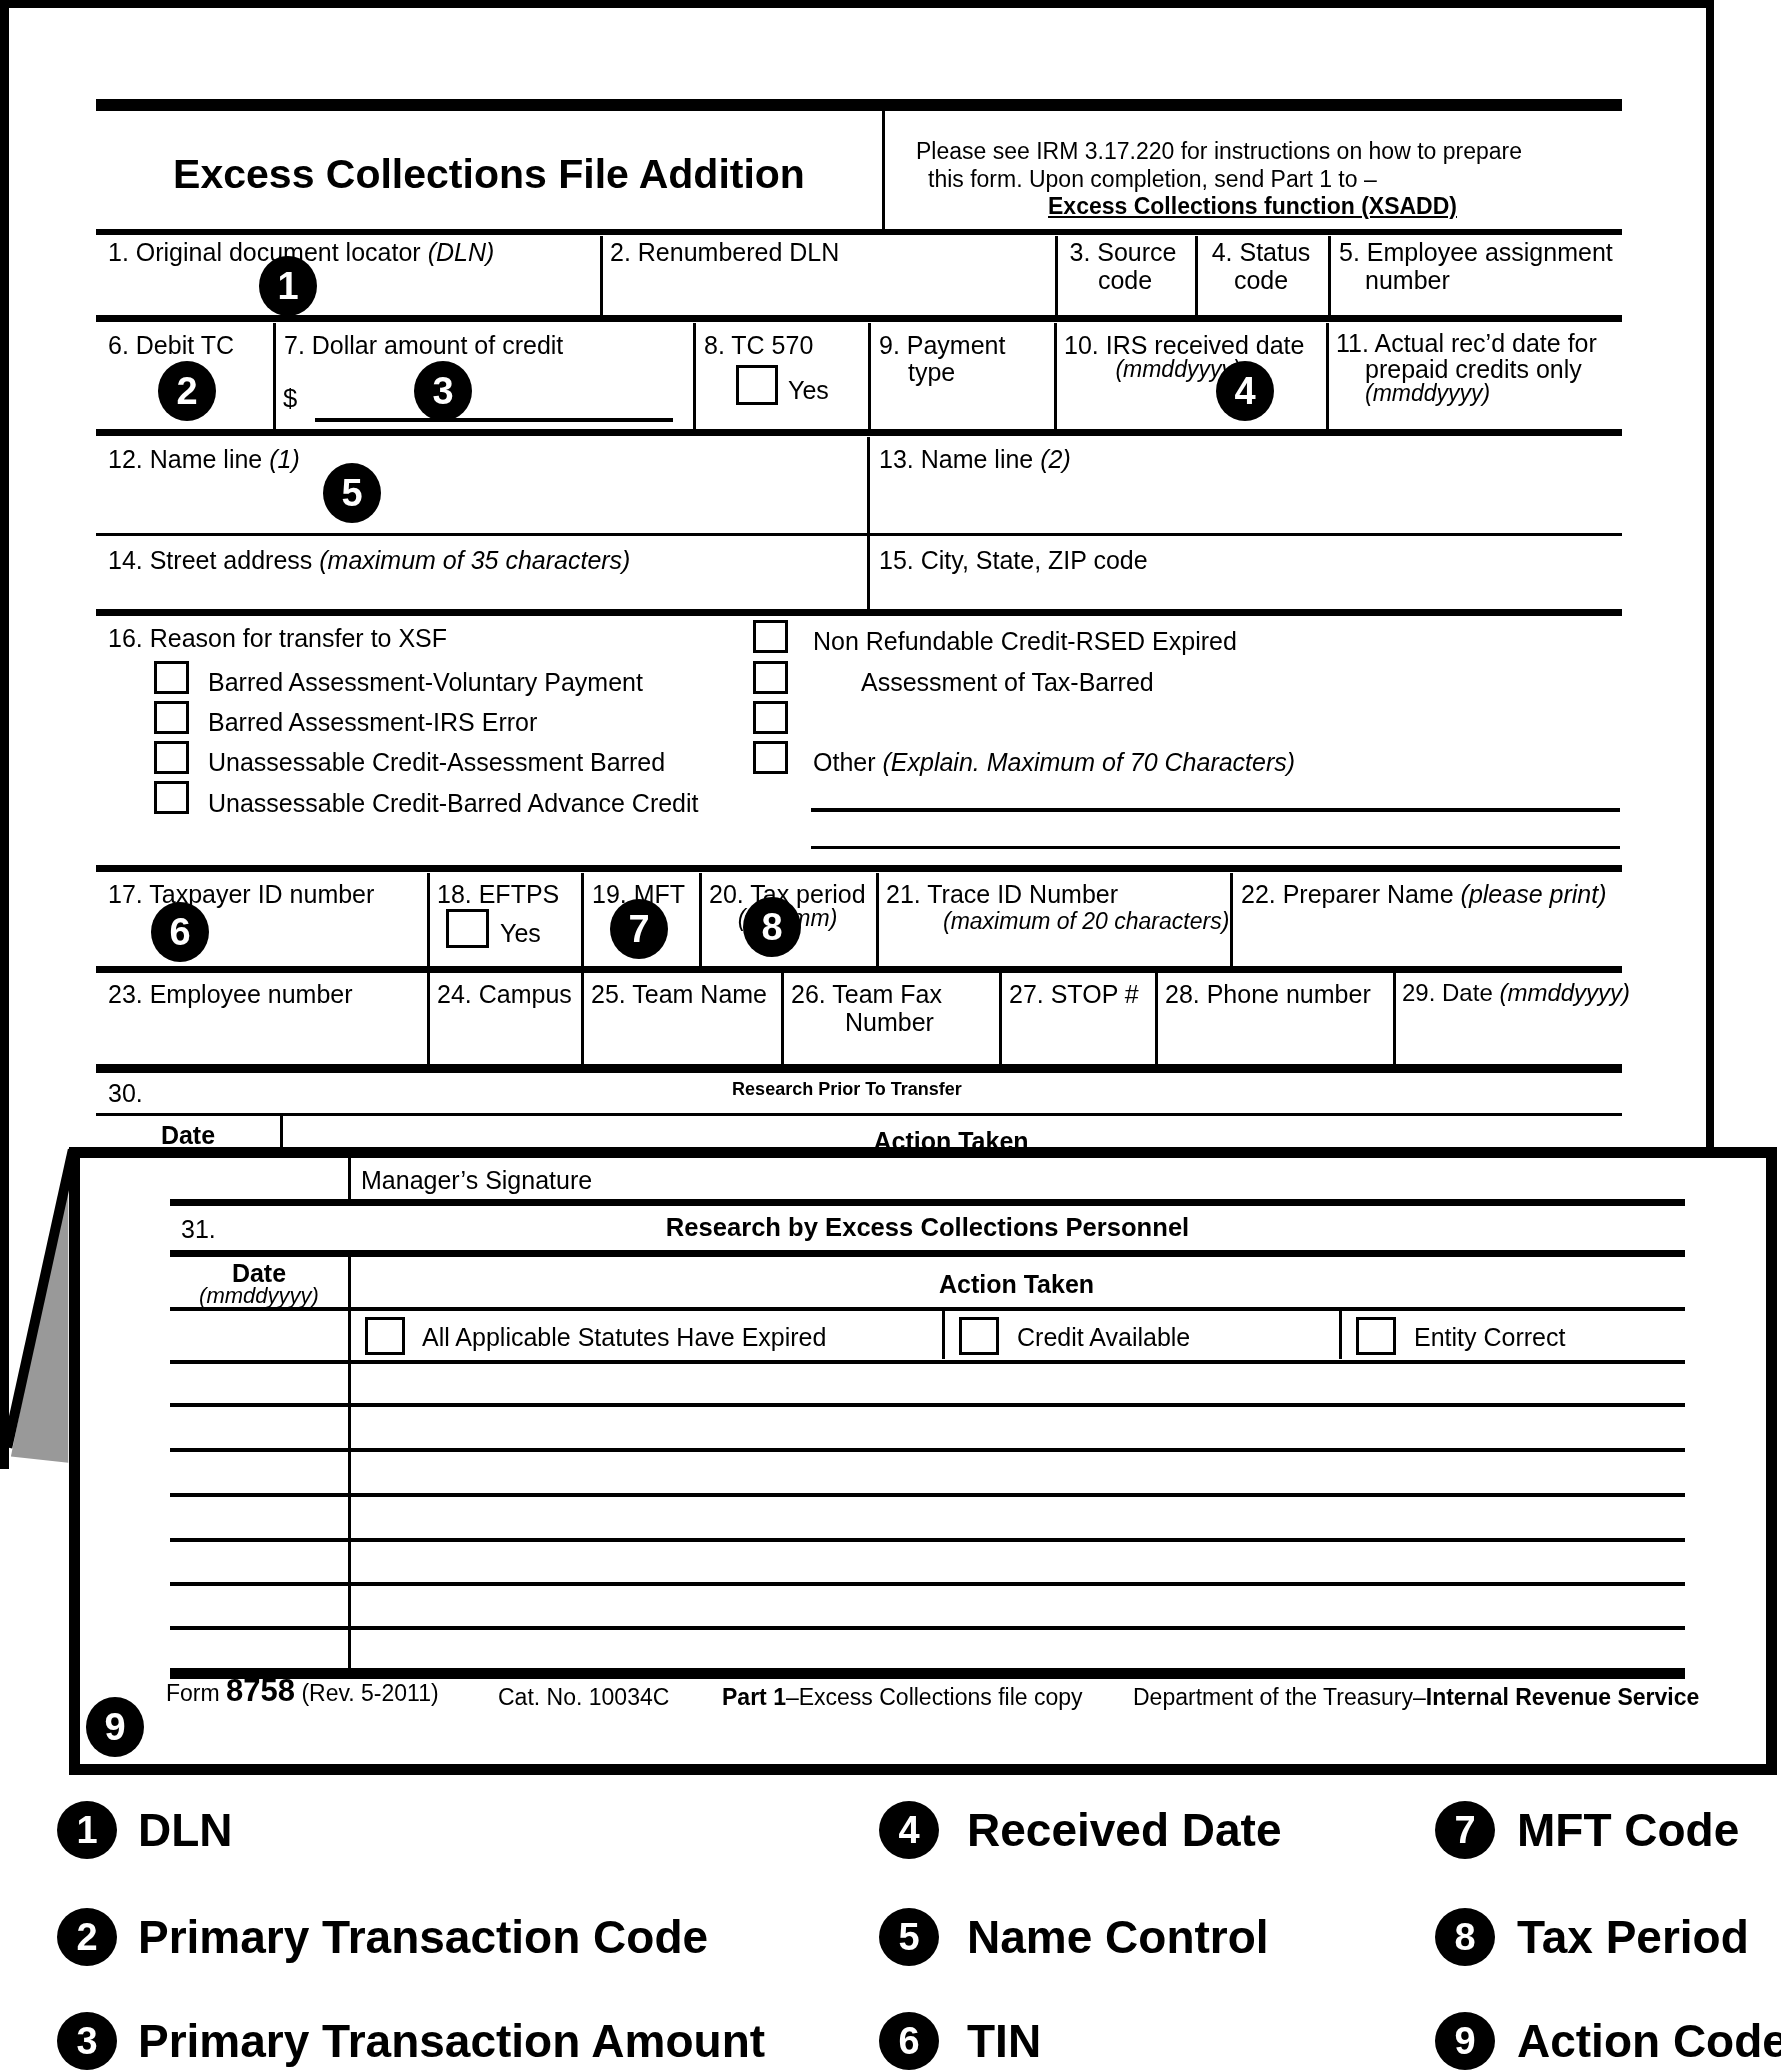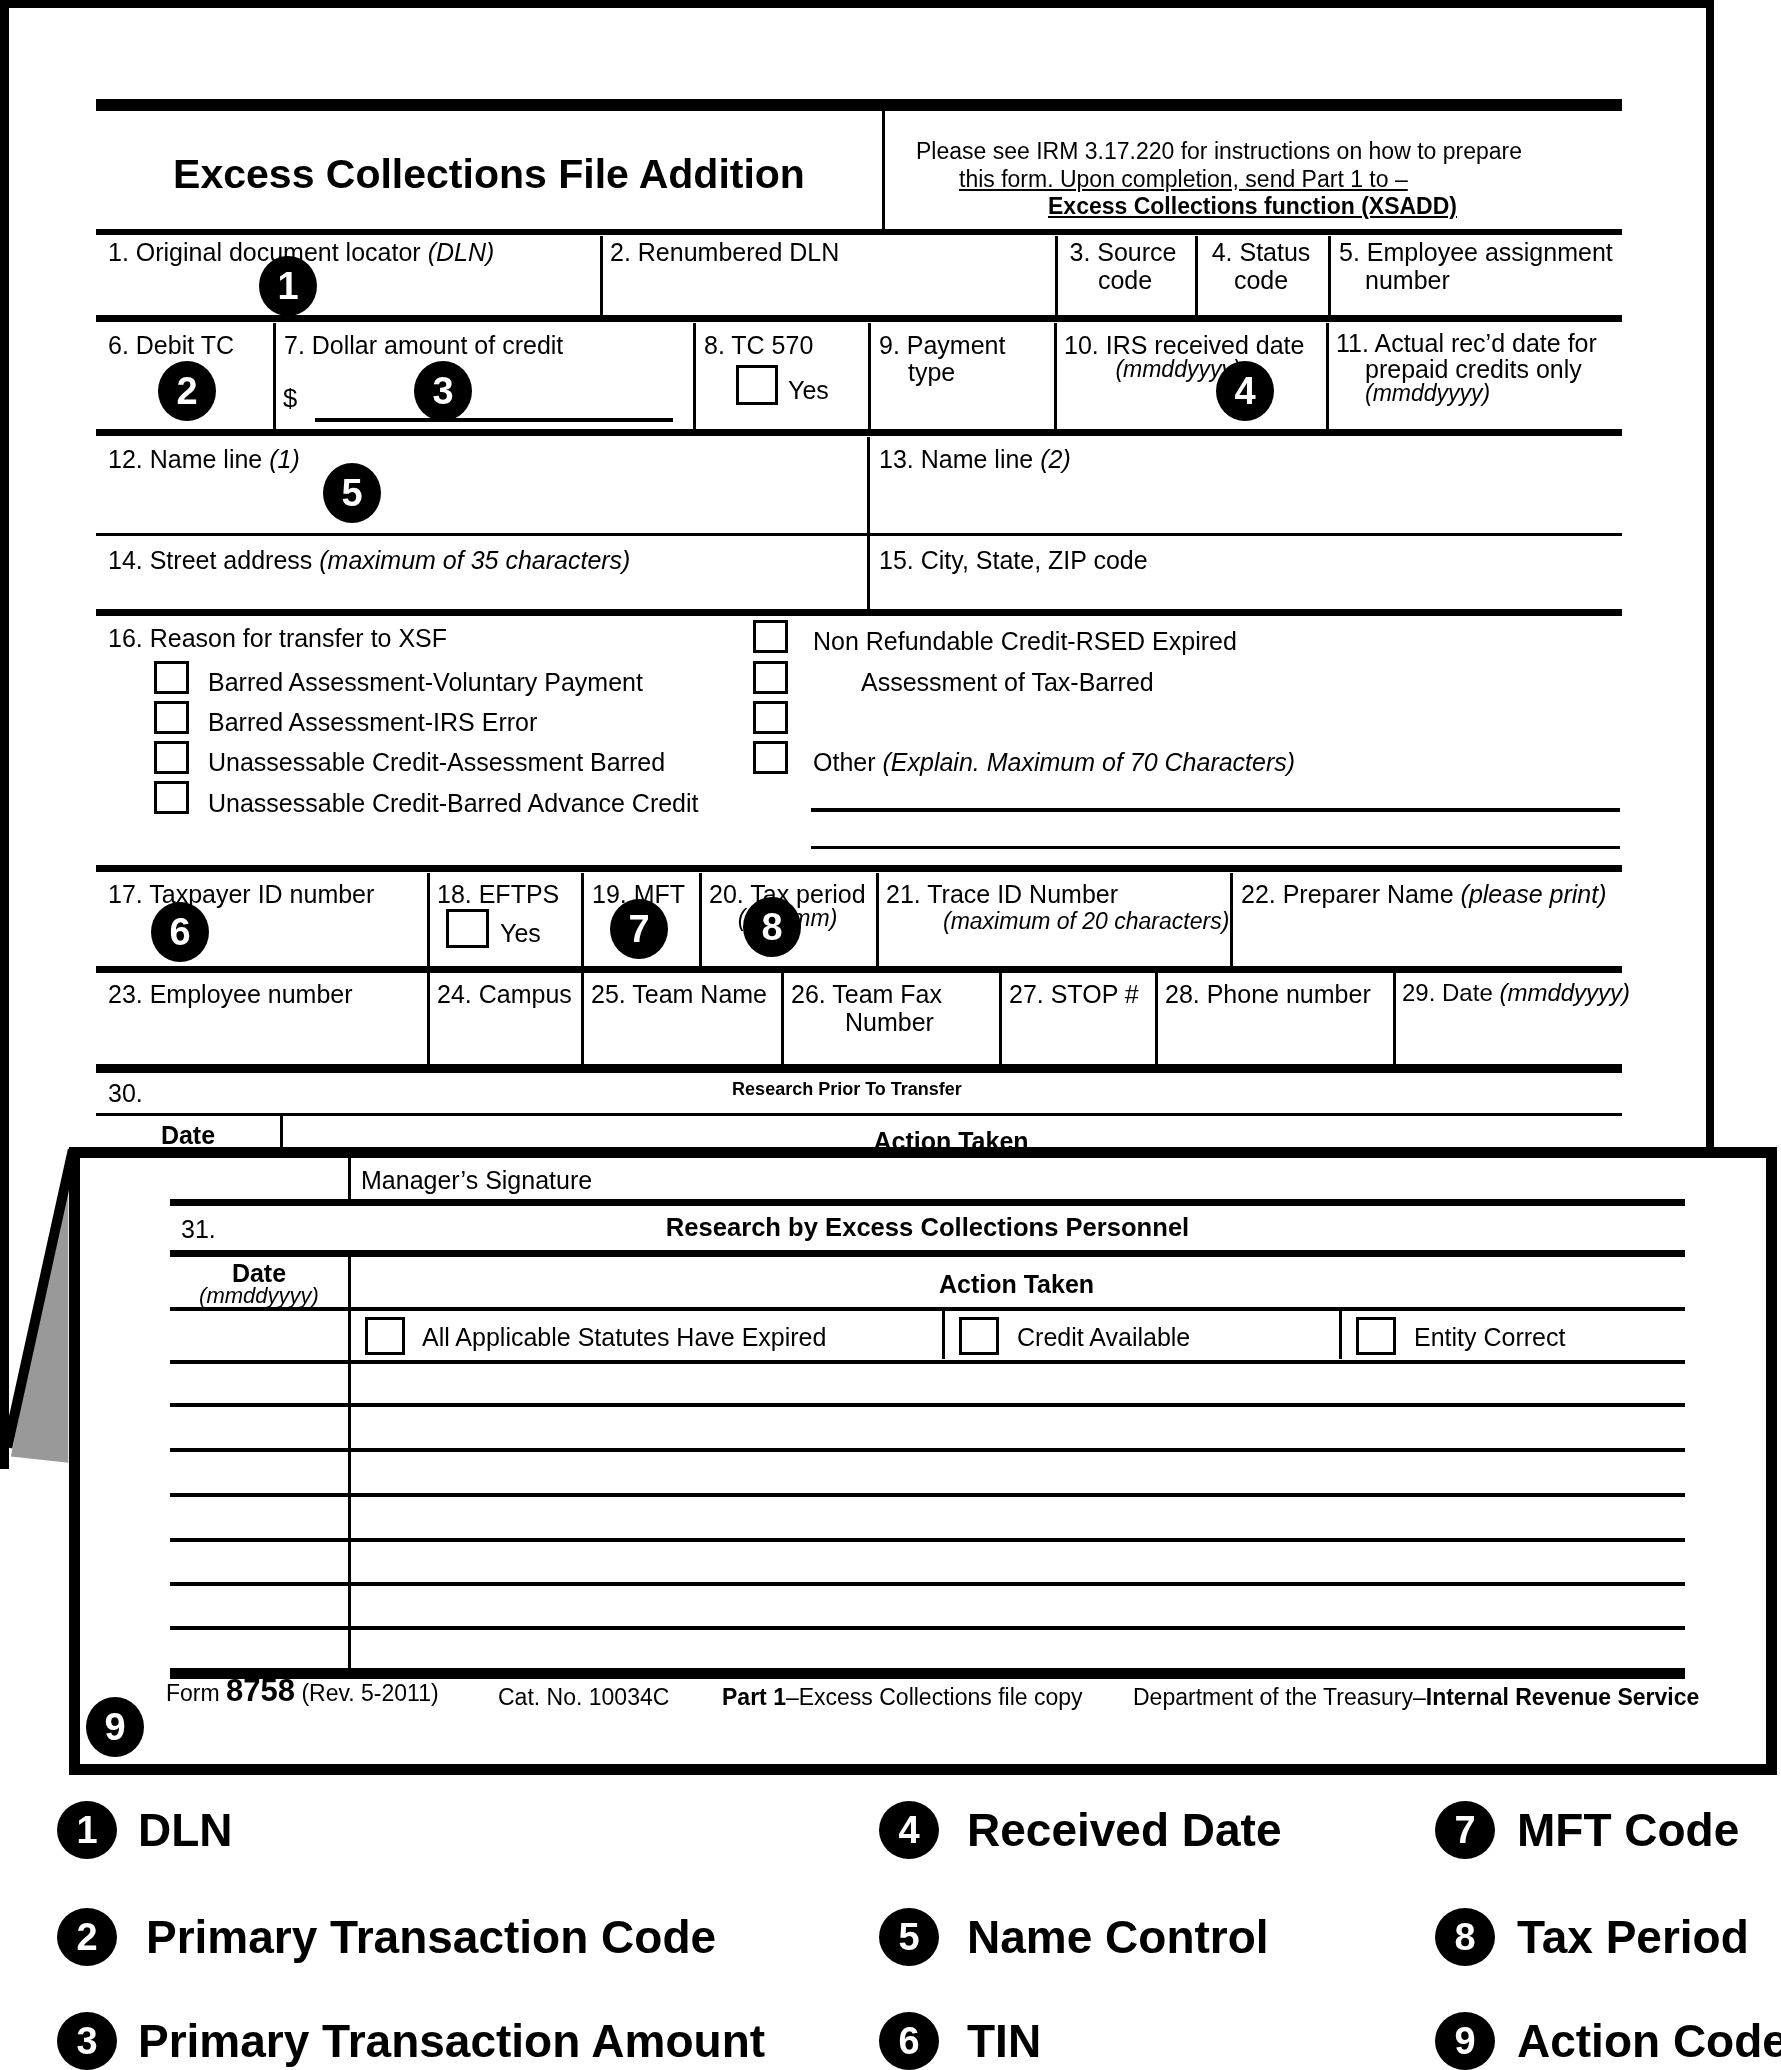--- a/index.html
+++ b/index.html
@@ -32,21 +32,21 @@
 <body>
 
 <div id="canvas">
 
   <div id="page1"></div>
 
   <div class="rule p1" style="left:96px;top:99px;width:1526px;height:12px;"></div>
   <div class="rule p1" style="left:882px;top:111px;width:2.7px;height:119px;"></div>
   <div class="lbl b p1" style="left:96px;top:152px;width:786px;text-align:center;font-size:41px;">Excess Collections File Addition</div>
   <div class="lbl p1" style="left:916px;top:139px;font-size:23px;">Please see IRM 3.17.220 for instructions on how to prepare</div>
-  <div class="lbl p1" style="left:959px;top:167px;font-size:23px;text-decoration:underline;">this form. Upon completion, send Part 1 to –</div>
+  <div class="lbl p1" style="left:928px;top:167px;font-size:23px;">this form. Upon completion, send Part 1 to –</div>
   <div class="lbl b p1 ctr" style="left:884px;top:194px;width:737px;font-size:23px;text-decoration:underline;">Excess Collections function (XSADD)</div>
 
   <div class="rule p1" style="left:96px;top:229px;width:1526px;height:6.4px;"></div>
   <div class="rule p1" style="left:600px;top:236px;width:2.7px;height:79px;"></div>
   <div class="rule p1" style="left:1055px;top:236px;width:2.7px;height:79px;"></div>
   <div class="rule p1" style="left:1195px;top:236px;width:2.7px;height:79px;"></div>
   <div class="rule p1" style="left:1328px;top:236px;width:2.7px;height:79px;"></div>
   <div class="lbl p1" style="left:108px;top:238px;"><span>1. Original document locator</span> <span class="it">(DLN)</span></div>
   <div class="lbl p1" style="left:610px;top:238px;">2. Renumbered DLN</div>
   <div class="lbl p1 ctr" style="left:1055px;top:238px;width:136px;">3. Source</div>
@@ -198,21 +198,21 @@
   <div class="ftr" style="left:166px;top:1679px;"><span>Form</span> <span class="big">8758</span> <span>(Rev. 5-2011)</span></div>
   <div class="ftr" style="left:498px;top:1685px;">Cat. No. 10034C</div>
   <div class="ftr" style="left:722px;top:1685px;"><span class="b">Part 1</span><span>–Excess Collections file copy</span></div>
   <div class="ftr" style="left:1133px;top:1685px;"><span>Department of the Treasury–</span><span class="b">Internal Revenue Service</span></div>
   <div class="callout p2" style="left:86px;top:1697px;">9</div>
 
   <div>
     <div class="lbadge" style="left:57px;top:1801px;">1</div>
     <div class="ltext" style="left:138px;top:1804px;">DLN</div>
     <div class="lbadge" style="left:57px;top:1908px;">2</div>
-    <div class="ltext" style="left:146px;top:1911px;">Primary Transaction Code</div>
+    <div class="ltext" style="left:138px;top:1911px;">Primary Transaction Code</div>
     <div class="lbadge" style="left:57px;top:2012px;">3</div>
     <div class="ltext" style="left:138px;top:2015px;">Primary Transaction Amount</div>
     <div class="lbadge" style="left:879px;top:1801px;">4</div>
     <div class="ltext" style="left:967px;top:1804px;">Received Date</div>
     <div class="lbadge" style="left:879px;top:1908px;">5</div>
     <div class="ltext" style="left:967px;top:1911px;">Name Control</div>
     <div class="lbadge" style="left:879px;top:2012px;">6</div>
     <div class="ltext" style="left:967px;top:2015px;">TIN</div>
     <div class="lbadge" style="left:1435px;top:1801px;">7</div>
     <div class="ltext" style="left:1517px;top:1804px;">MFT Code</div>

